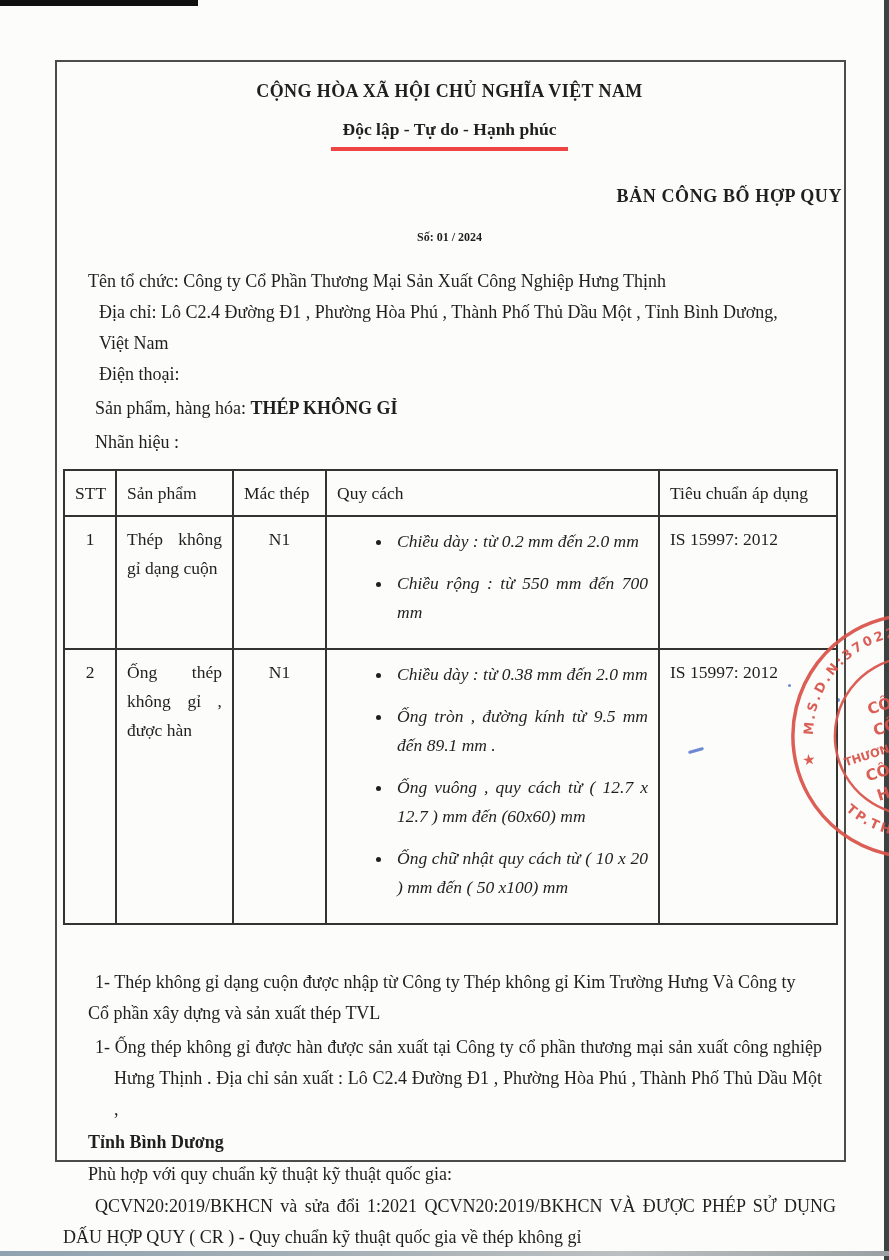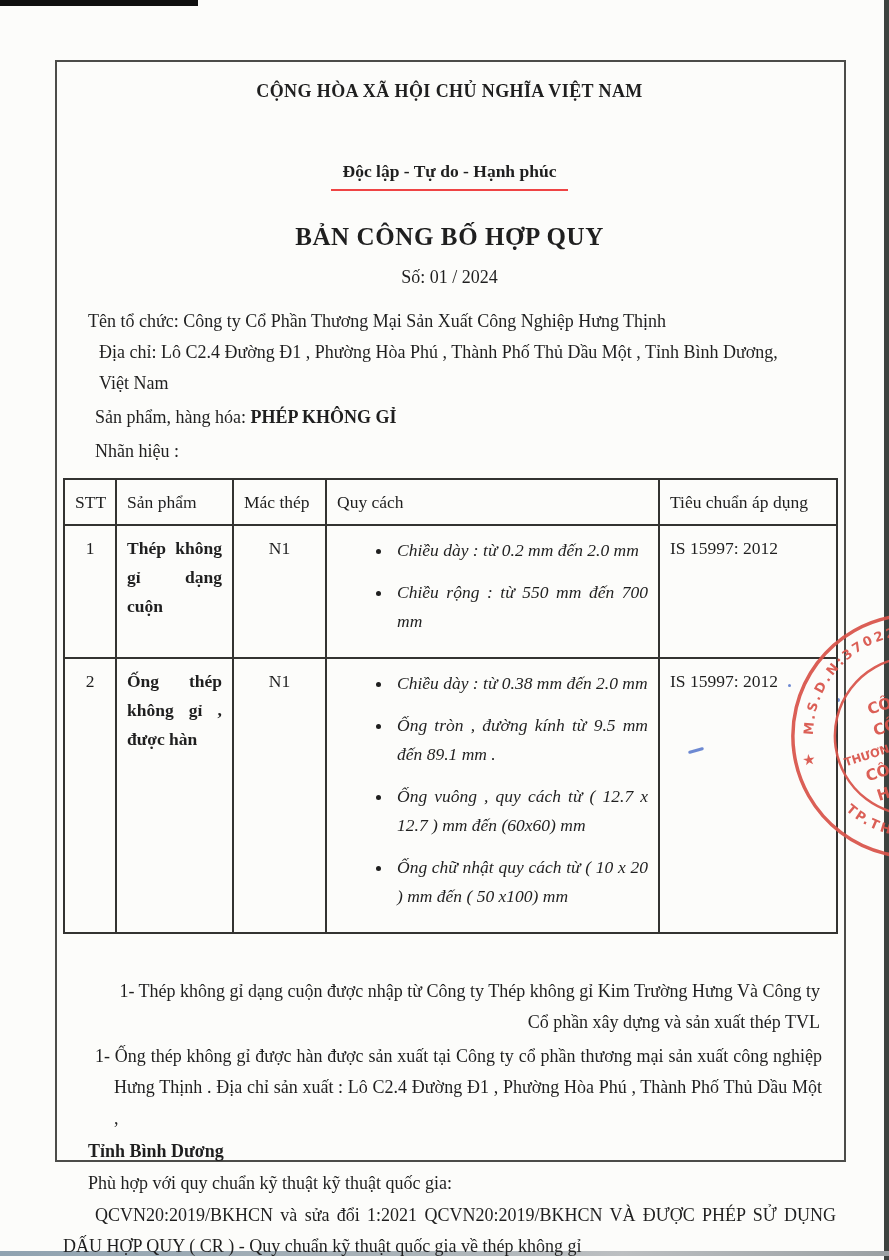--- a/index.html
+++ b/index.html
@@ -17,48 +17,48 @@
   .ink1{left:688px;top:749px;width:16px;height:3px;transform:rotate(-16deg);}
   .ink2{left:836px;top:698px;width:4px;height:4px;border-radius:50%;}
   .ink3{left:788px;top:684px;width:3px;height:3px;border-radius:50%;}
 
   .border-frame{position:absolute;left:55px;top:60px;width:787px;height:1098px;border:2px solid #4c4c49;}
   .content{position:absolute;left:57px;top:62px;width:785px;}
 
   .center{text-align:center;}
   .national-title{margin:14px 0 0 0;font-size:18px;font-weight:bold;letter-spacing:.4px;}
   .motto-wrap{margin-top:7px;text-align:center;}
-  .motto{display:inline-block;font-size:17.5px;font-weight:bold;padding:0 12px 2px 12px;border-bottom:2px solid #ef4444;margin-top:42px;}
-  .doc-title{margin:30px 0 0 0;font-size:25px;font-weight:bold;letter-spacing:.6px;}
-  .doc-number{margin:10px 0 0 0;font-size:18px;}
+  .motto{display:inline-block;font-size:17.5px;font-weight:bold;padding:0 12px 2px 12px;border-bottom:4px solid #ef4444;}
+  .doc-title{margin:30px 0 0 0;font-size:18px;font-weight:bold;letter-spacing:.6px;text-align:right;}
+  .doc-number{margin:10px 0 0 0;font-size:12px;font-weight:bold;}
 
   .bodytext{font-size:18px;line-height:31px;}
   p{margin:0;}
   .p-org{margin:13px 36px 0 31px;}
   .p-plain{margin:0 36px 0 42px;}
   .p-indent{margin:3px 36px 0 31px;text-indent:7px;}
 
   table.doc-table{
     margin:11px 0 0 6px;width:773px;border-collapse:collapse;table-layout:fixed;
     font-size:17.5px;line-height:29px;
   }
   .doc-table th,.doc-table td{border:2px solid #333331;}
   .doc-table th{font-weight:normal;text-align:left;height:40px;padding:2px 10px;vertical-align:middle;}
   .doc-table td{vertical-align:top;padding:8px 10px;}
   .col-stt{width:52px;}.col-sp{width:117px;}.col-mt{width:93px;}.col-qc{width:333px;}.col-tc{width:178px;}
   .cell-stt{text-align:center;}
-  .cell-sp{text-align:justify;font-weight:bold;}
+  .cell-sp{text-align:justify;}
   .cell-mt{text-align:center;}
   .row1 td{height:94px;}
   .row2 td{height:238px;}
   ul.qc-list{margin:2px 0 0 0;padding:0 0 0 56px;}
   ul.qc-list li{margin:0 0 13px 0;padding-left:4px;text-align:justify;font-style:italic;}
 
   .notes{margin-top:42px;}
-  .note1{margin:0 22px 0 31px;text-indent:7px;text-align:right;}
+  .note1{margin:0 22px 0 31px;text-indent:7px;}
   .note2{margin:3px 20px 0 0;padding-left:57px;text-indent:-19px;text-align:justify;}
   .p-province{margin:2px 36px 0 31px;font-weight:bold;}
   .p-conf{margin:1px 36px 0 31px;}
   .p-conf-detail{margin:1px 6px 0 6px;text-indent:32px;text-align:justify;}
 
   .stamp{position:absolute;left:765px;top:600px;width:270px;height:290px;transform:rotate(-8deg);opacity:.93;}
   .stamp svg{display:block;}
   .stamp-rim-text{font-family:"DejaVu Sans","Liberation Sans",sans-serif;font-size:13px;font-weight:bold;letter-spacing:2.5px;}
   .stamp-center-main{font-family:"DejaVu Sans","Liberation Sans",sans-serif;font-size:15.5px;font-weight:bold;}
   .stamp-center-small{font-family:"DejaVu Sans","Liberation Sans",sans-serif;font-size:11.5px;font-weight:bold;}
@@ -82,22 +82,23 @@
     <p class="national-title center">CỘNG HÒA XÃ HỘI CHỦ NGHĨA VIỆT NAM</p>
     <div class="motto-wrap">
       <span class="motto">Độc lập - Tự do - Hạnh phúc</span>
     </div>
 
     <p class="doc-title center">BẢN CÔNG BỐ HỢP QUY</p>
     <p class="doc-number center">Số: 01 / 2024</p>
 
     <p class="p-org">Tên tổ chức: Công ty Cổ Phần Thương Mại Sản Xuất Công Nghiệp Hưng Thịnh</p>
     <p class="p-plain">Địa chỉ: Lô C2.4 Đường Đ1 , Phường Hòa Phú , Thành Phố Thủ Dầu Một , Tỉnh Bình Dương, Việt Nam</p>
+    <p class="p-plain">Điện thoại:</p>
 
-    <p class="p-indent"><span>Sản phẩm, hàng hóa: </span><b>PHÉP KHÔNG GỈ</b></p>
+    <p class="p-indent"><span>Sản phẩm, hàng hóa: </span><b>THÉP KHÔNG GỈ</b></p>
     <p class="p-indent">Nhãn hiệu :</p>
 
     <table class="doc-table">
       <colgroup>
         <col class="col-stt">
           <col class="col-sp">
           <col class="col-mt">
           <col class="col-qc">
           <col class="col-tc">
       </colgroup>

